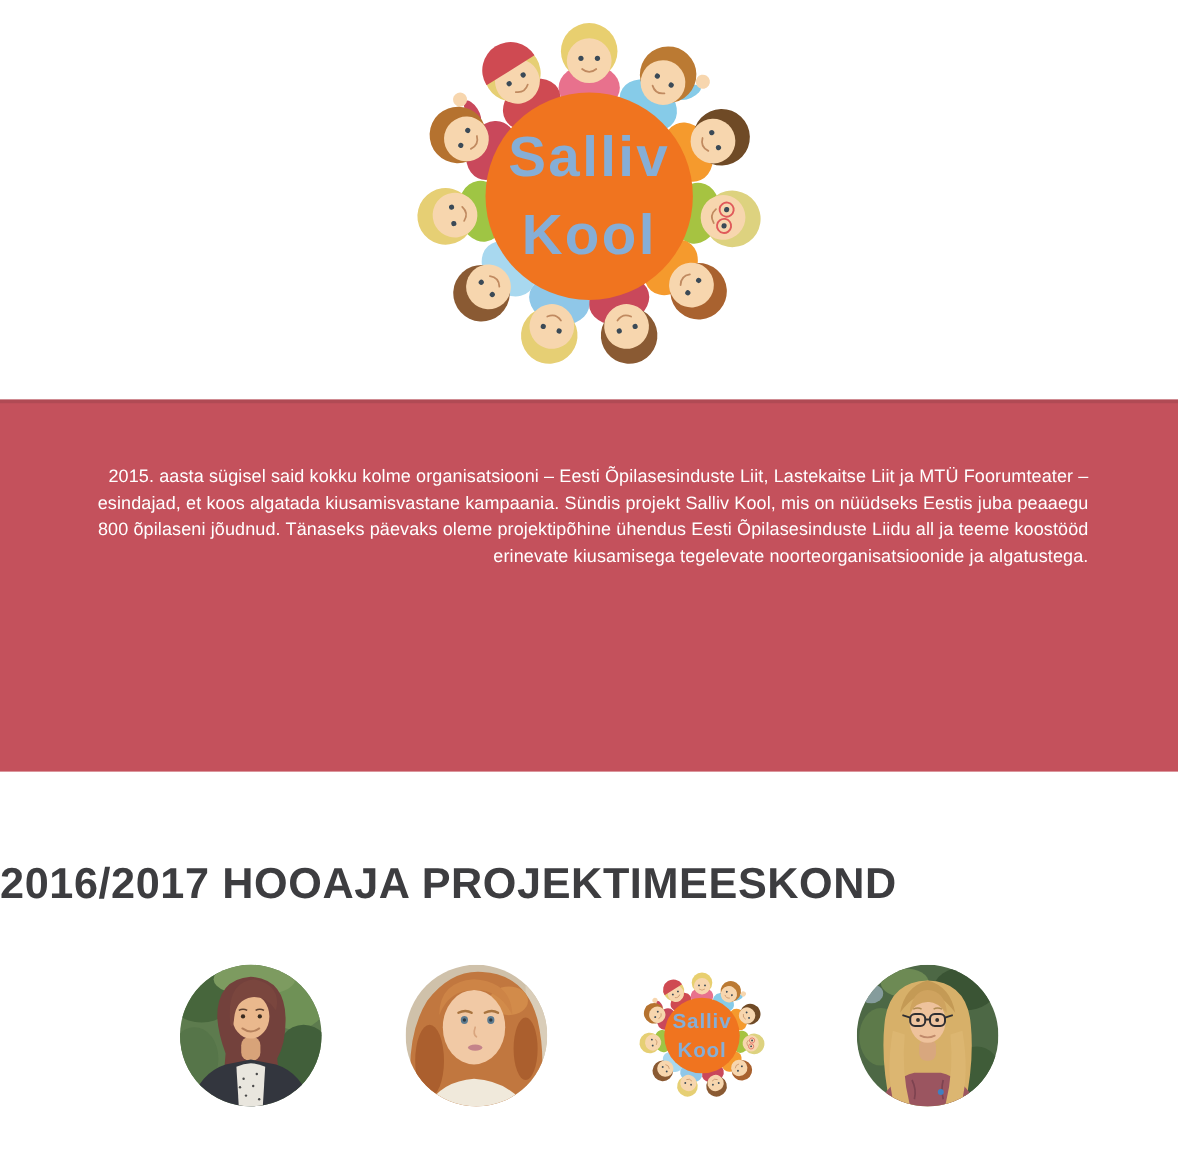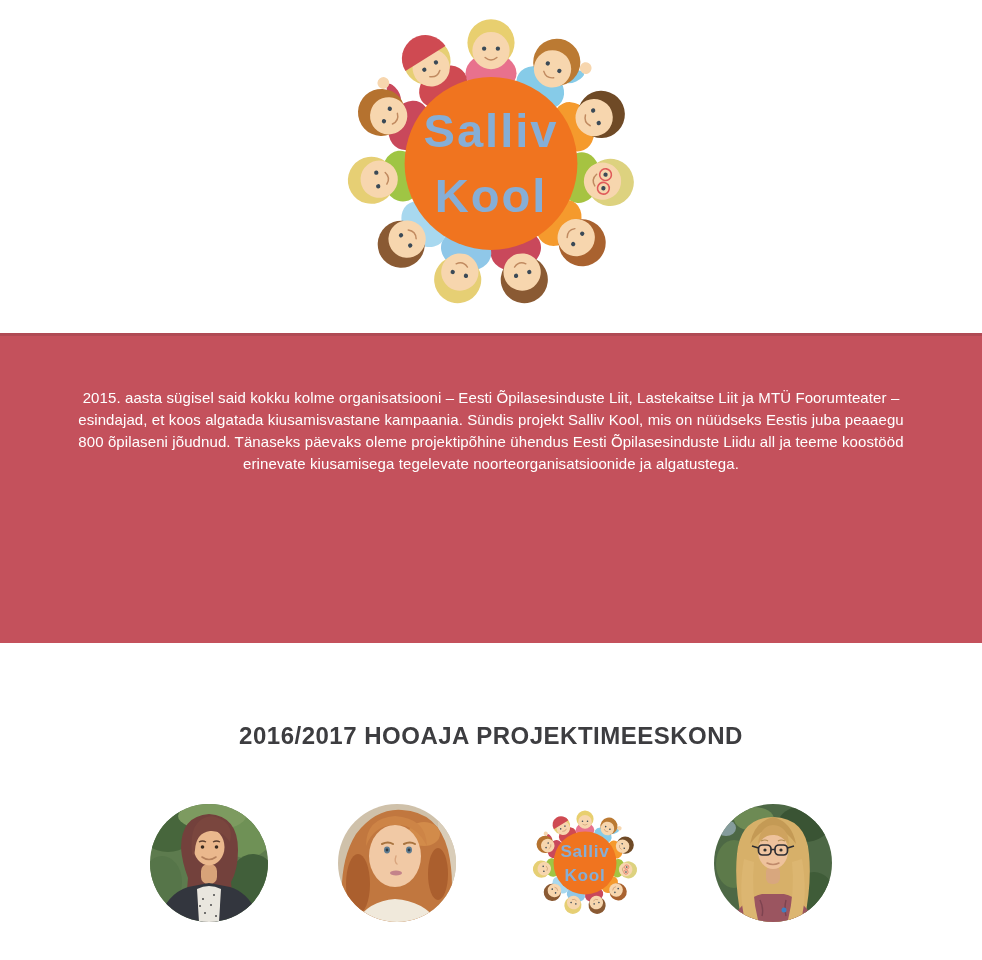--- a/index.html
+++ b/index.html
@@ -19,24 +19,24 @@
     margin-top:22px;height:310px;background:var(--red);
     border-top:3px solid var(--red-dark);
     text-align:center;color:#ffffff;
   }
   .meist h1{
     margin:0;padding-top:82px;font-size:27px;line-height:31px;
     font-weight:700;letter-spacing:2px;
   }
   .meist p{
     width:832px;margin:51px auto 0;font-size:15px;line-height:22px;
-    font-weight:400;letter-spacing:0.1px;
+    font-weight:400;letter-spacing:0.1px;text-align:right;
   }
   .team h2{
-    margin:74px 0 0;text-align:center;font-size:24px;line-height:38px;
+    margin:74px 0 0;text-align:left;font-size:36px;line-height:38px;
     color:var(--heading);font-weight:700;letter-spacing:0.5px;
   }
   .team-row{
     margin-top:49px;display:flex;justify-content:center;align-items:center;gap:70px;
   }
   .avatar{width:118px;height:118px;display:flex;align-items:center;justify-content:center;}
   .avatar svg{display:block;}
   .avatar-logo svg{width:128px;height:116px;}
 </style>
 </head>

